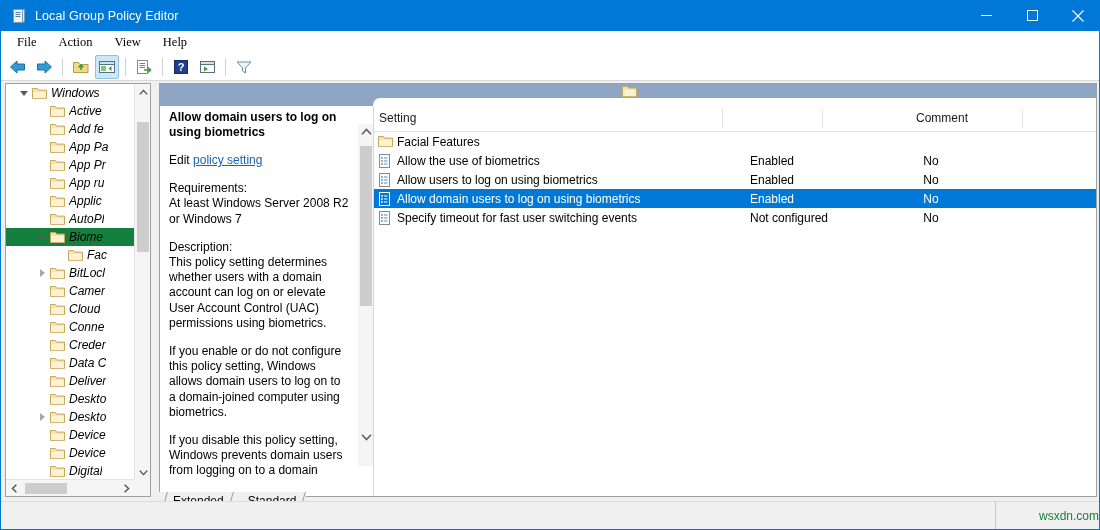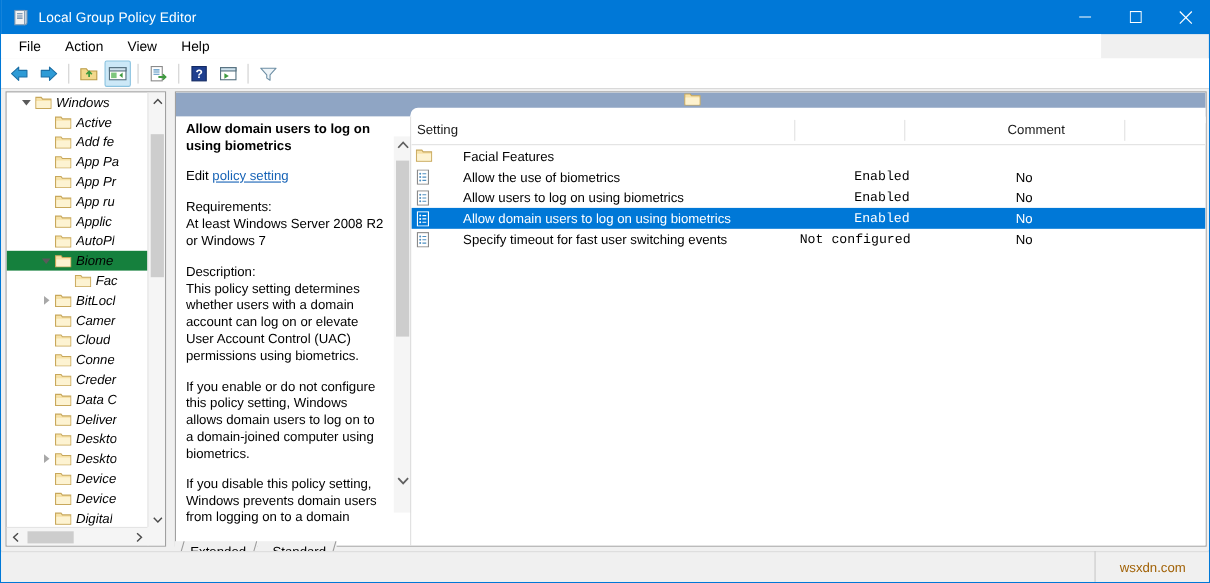--- a/index.html
+++ b/index.html
@@ -36,24 +36,24 @@
   .winbtns { margin-left: auto; display: flex; height: 31px; }
   .winbtn {
     width: 46px; height: 31px;
     display: flex; align-items: center; justify-content: center;
     color: #ffffff;
   }
   .winbtn svg { display: block; }
 
   
   .menubar {
-    position: absolute; left: 0; top: 31px; width: 1000px; height: 22px;
+    position: absolute; left: 0; top: 31px; width: 1100px; height: 22px;
     background: #ffffff;
     display: flex; align-items: center;
-    font-size: 12.5px; color: #000;
+    font-size: 12.5px; color: #000; font-family: Liberation Serif, serif;
   }
   .menuitem { padding: 2px 10px; margin-left: 2px; white-space: nowrap; }
   .menuitem:first-child { margin-left: 6px; }
 
   
   .toolbar {
     position: absolute; left: 0; top: 53px; width: 1100px; height: 28px;
     background: #ffffff;
     border-bottom: 1px solid #d9d9d9;
     display: flex; align-items: center; padding-left: 4px;
@@ -191,22 +191,22 @@
   .col-div {
     position: absolute; top: 3px; width: 1px; height: 19px; background: #e2e2e2;
   }
   .lrow {
     position: relative; height: 19px; display: flex; align-items: center;
     font-size: 12px; color: #000; white-space: nowrap;
   }
   .lrow.selected { background: #0078d7; color: #ffffff; }
   .lrow .ricon { width: 13px; height: 14px; margin-left: 4px; margin-right: 6px;
                  flex: none; position: relative; }
-  .lrow .rname { position: absolute; left: 23px; margin-left: 24px; }
-  .lrow .rstate { position: absolute; left: 353px; text-align: right; width: 100px; font-family: Liberation Mono, monospace; }
+  .lrow .rname { position: absolute; left: 23px; }
+  .lrow .rstate { position: absolute; left: 376px; text-align: left; width: 100px; }
   .lrow .rcomment { position: absolute; left: 517px; text-align: center; width: 80px; }
 
   
   .tabstrip {
     position: absolute; left: 158px; top: 410px; width: 938px; height: 20px;
     display: flex; align-items: flex-end;
   }
   .tab {
     position: relative; height: 19px; line-height: 19px;
     font-size: 12px; color: #000; padding: 0 10px 0 14px;
@@ -231,21 +231,21 @@
   }
 
   
   .statusbar {
     position: absolute; left: 0; bottom: 0; width: 1098px; height: 28px;
     background: #f0f0f0;
     border-top: 1px solid #dcdcdc;
     display: flex; align-items: center; justify-content: flex-end;
   }
   .watermark {
-    font-size: 12px; color: #a16207; margin-right: 21px;
+    font-size: 12px; color: #15803d; margin-right: 0;
     font-family: "Liberation Sans", sans-serif;
   }
   .wm-div {
     position: absolute; right: 103px; bottom: 0; width: 1px; height: 28px;
     background: #c8c8c8;
   }
 </style>
 </head>
 <body>
 

